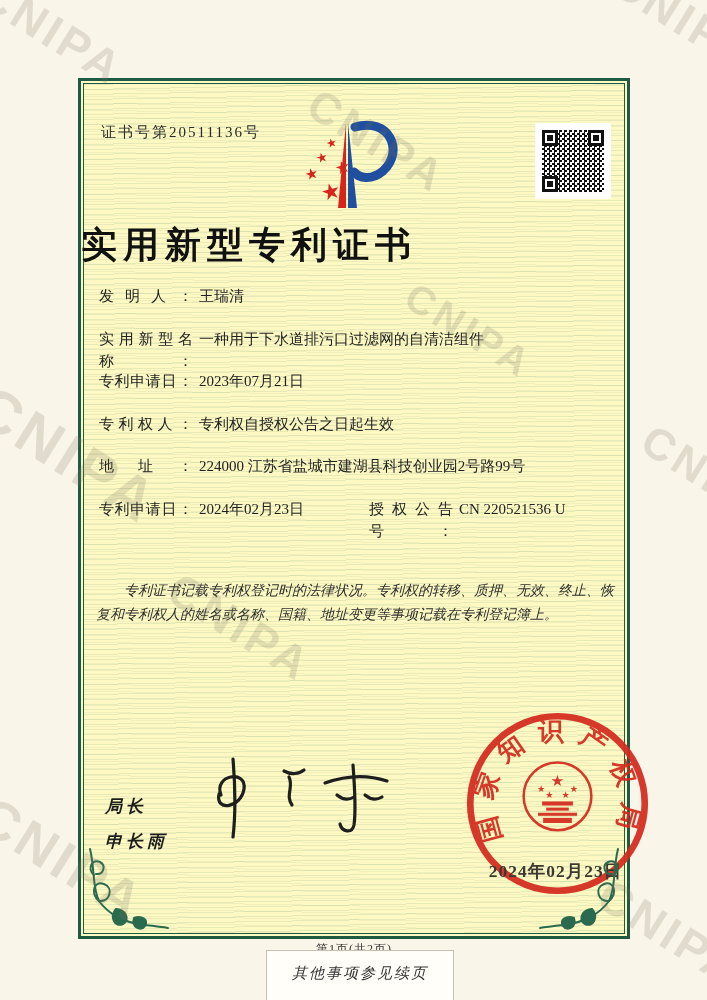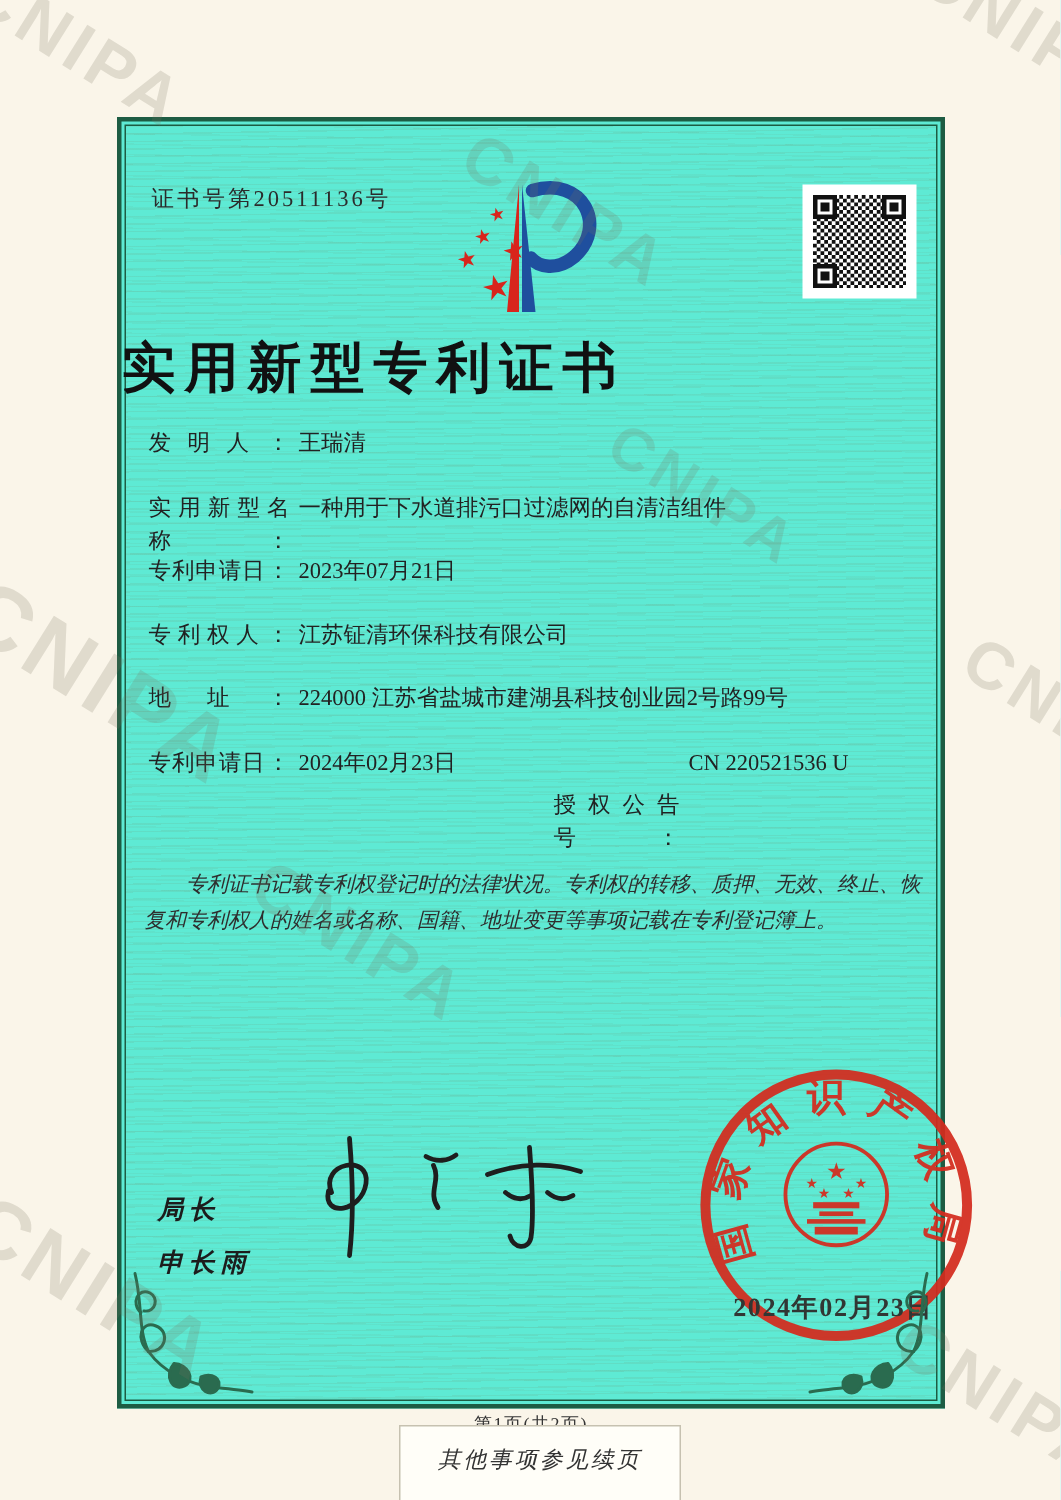--- a/index.html
+++ b/index.html
@@ -4,21 +4,21 @@
 <style>
   html,body{margin:0;padding:0;background:#fff;}
   #page{position:relative;width:707px;height:1000px;background:#faf5e9;overflow:hidden;
         font-family:"Liberation Serif","DejaVu Serif",serif;}
   
   .wm{position:absolute;z-index:6;pointer-events:none;
       font-family:"Liberation Sans","DejaVu Sans",sans-serif;font-weight:bold;
       color:rgba(122,115,96,0.20);letter-spacing:4px;transform:rotate(32deg);white-space:nowrap;}
   
   .cert{position:absolute;left:78px;top:78px;width:552px;height:861px;box-sizing:border-box;
-        border:3px solid #1d5c43;background:#5eead4;z-index:1;}
+        border:3px solid #1d5c43;background:#fef9c3;z-index:1;}
   .cert-line{position:absolute;inset:2px;border:1px solid #1d5c43;
         background:
           repeating-linear-gradient(179deg, rgba(110,155,120,0.16) 0 1px, transparent 1px 5px),
           repeating-linear-gradient(181deg, rgba(110,155,120,0.10) 0 1px, transparent 1px 7px);}
   .cert *{box-sizing:border-box;}
   .cert-number{position:absolute;left:20px;top:42px;font-size:15px;letter-spacing:2px;color:#2b2b2b;}
   
   .logo{position:absolute;left:214px;top:30px;width:135px;height:100px;}
   .lstar{position:absolute;color:#d8251c;line-height:1;transform:rotate(-14deg);}
   
@@ -34,21 +34,21 @@
          font-size:36px;font-weight:bold;letter-spacing:6px;color:#111;}
   
   .fields{position:absolute;left:18px;top:204px;width:520px;}
   .frow{position:relative;height:42.5px;font-size:15px;color:#222;line-height:22px;}
   .flabel{display:inline-block;width:94px;text-align:justify;text-align-last:justify;
           vertical-align:top;color:#222;}
   .flabel::after{content:"：";margin-left:1px;}
   .fvalue{display:inline-block;vertical-align:top;margin-left:6px;color:#222;}
   .fpair{display:inline-block;}
   .fpair-2{position:absolute;left:270px;top:0;}
-  .fpair-2 .flabel{width:84px;margin-top:28px;}
+  .fpair-2 .flabel{width:84px;}
   
   .paras{position:absolute;left:15px;top:498px;width:524px;font-size:14px;line-height:24px;
          font-style:italic;color:#2e2e2e;}
   .paras p{margin:0;text-indent:2em;}
   
   .sig-block{position:absolute;left:24px;top:714px;
          font-family:"Liberation Sans","DejaVu Sans",sans-serif;font-weight:600;
          font-size:17px;letter-spacing:4px;color:#1c1c1c;font-style:italic;}
   .sig-block div{margin-bottom:12px;}
   .sig-svg{position:absolute;left:112px;top:672px;}
@@ -113,21 +113,21 @@
       <div class="frow">
         <span class="flabel">发明人</span><span class="fvalue">王瑞清</span>
       </div>
       <div class="frow">
         <span class="flabel">实用新型名称</span><span class="fvalue">一种用于下水道排污口过滤网的自清洁组件</span>
       </div>
       <div class="frow">
         <span class="flabel">专利申请日</span><span class="fvalue">2023年07月21日</span>
       </div>
       <div class="frow">
-        <span class="flabel">专利权人</span><span class="fvalue">江苏钲清环保科技有限公司</span>
+        <span class="flabel">专利权人</span><span class="fvalue">专利权自授权公告之日起生效</span>
       </div>
       <div class="frow">
         <span class="flabel">地址</span><span class="fvalue">224000 江苏省盐城市建湖县科技创业园2号路99号</span>
       </div>
       <div class="frow">
         <span class="fpair">
           <span class="flabel">专利申请日</span><span class="fvalue">2024年02月23日</span>
         </span>
         <span class="fpair fpair-2">
           <span class="flabel">授权公告号</span><span class="fvalue">CN 220521536 U</span>

